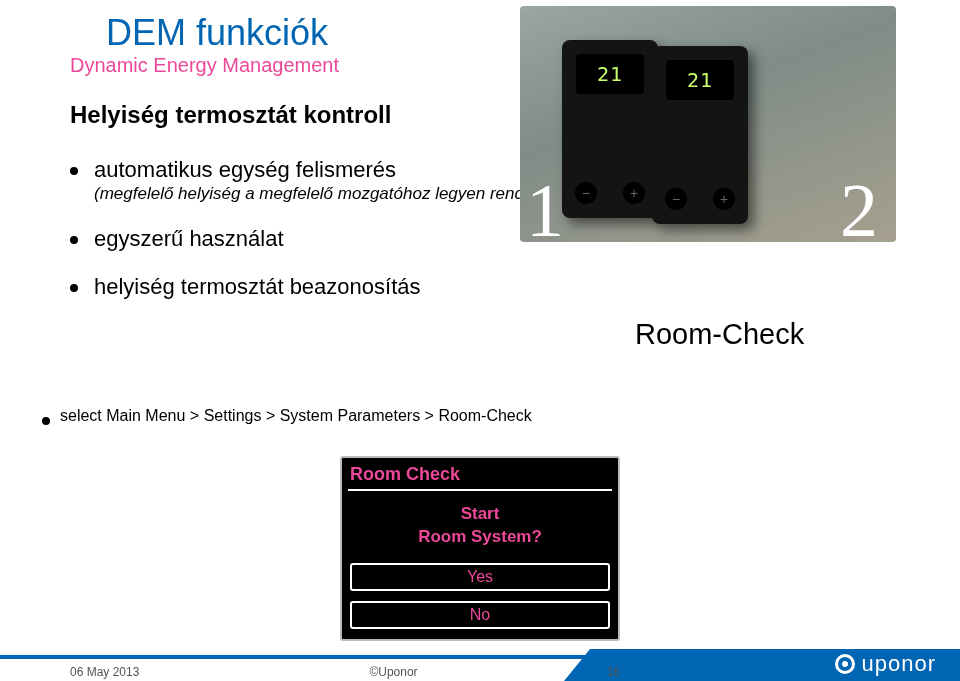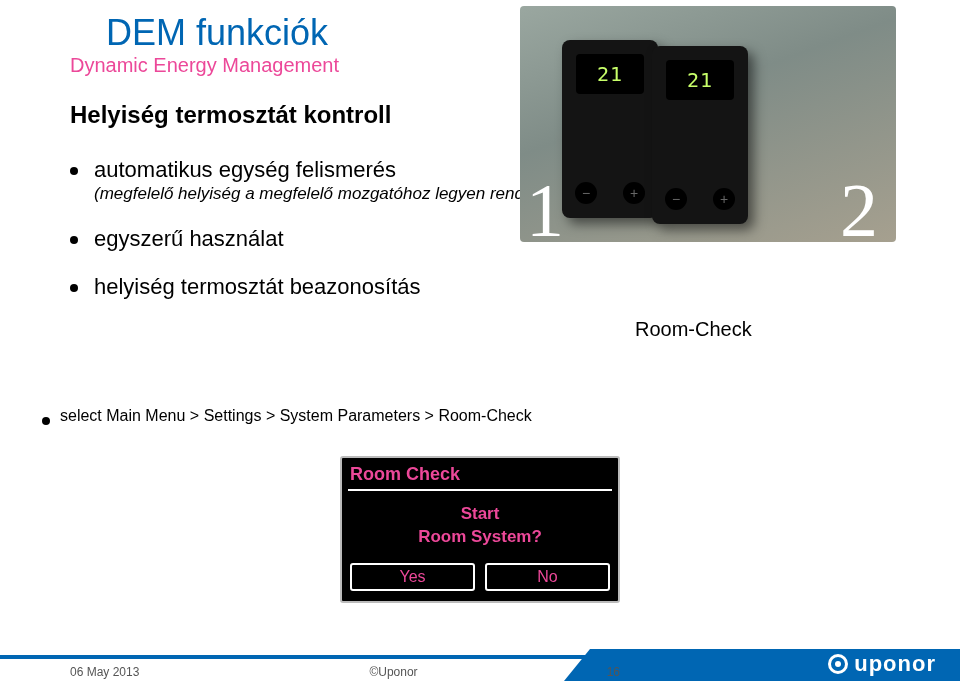--- a/index.html
+++ b/index.html
@@ -6,55 +6,55 @@
   html, body { width: 960px; height: 681px; font-family: Verdana, Arial, sans-serif; background: #fff; position: relative; overflow: hidden; }
   .slide { width: 960px; height: 681px; position: relative; padding: 14px 70px 0 70px; }
   .title { color: #0066b3; font-size: 36px; font-weight: 400; line-height: 1.05; margin-left: 36px; }
   .subtitle { color: #ec4899; font-size: 20px; font-weight: 400; margin-top: 2px; }
   .section { margin-top: 24px; font-size: 24px; font-weight: bold; color: #000; }
   ul.outer { list-style: none; margin-top: 28px; }
   ul.outer > li { position: relative; padding-left: 24px; margin-bottom: 22px; font-size: 22px; color: #000; }
   ul.outer > li::before { content: ""; position: absolute; left: 0; top: 10px; width: 8px; height: 8px; background: #000; border-radius: 50%; }
   .desc { font-size: 17px; font-style: italic; color: #000; line-height: 1.25; display: block; }
   ul.outer > li .main { font-size: 22px; }
-  .room-check-label { position: absolute; left: 635px; top: 318px; font-size: 20px; color: #000; }
+  .room-check-label { position: absolute; left: 635px; top: 318px; font-size: 29px; color: #000; }
   .menu-path { position: absolute; left: 60px; top: 407px; font-size: 16px; }
   .menu-path::before { content: ""; position: absolute; left: -18px; top: 10px; width: 8px; height: 8px; background: #000; border-radius: 50%; }
 
   
   .illus { position: absolute; right: 64px; top: 6px; width: 376px; height: 236px; border-radius: 4px; background: linear-gradient(160deg,#9aa7a0 0%, #7f8c87 40%, #a6a08f 100%); overflow: hidden; }
   .devpair { position: absolute; left: 42px; top: 34px; display: flex; gap: 0; }
   .dev { width: 96px; height: 178px; background: #141414; border-radius: 8px; box-shadow: 6px 6px 12px rgba(0,0,0,.5); position: relative; }
   .dev + .dev { position: relative; left: -6px; top: 6px; }
   .dev .screen { position: absolute; top: 14px; left: 14px; right: 14px; height: 40px; background: #000; border-radius: 4px; color: #c8ff6a; font-family: monospace; font-size: 20px; display: flex; align-items: center; justify-content: center; letter-spacing: 1px; }
   .dev .btnrow { position: absolute; bottom: 14px; left: 0; right: 0; display: flex; justify-content: space-around; }
   .dev .btnrow .rb { width: 22px; height: 22px; background: #000; border-radius: 50%; color: #666; font-size: 14px; display: flex; align-items: center; justify-content: center; }
   .tag { position: absolute; font-size: 76px; font-weight: 400; color: #fff; font-family: "Segoe Script","Comic Sans MS",cursive; line-height: 1; }
   .tag1 { left: 6px; bottom: -6px; }
   .tag2 { right: 18px; bottom: -6px; }
 
   
   .dialog { position: absolute; left: 340px; top: 456px; width: 280px; background: #000; border: 2px solid #bbb; border-radius: 3px; color: #ec4899; font-family: Arial, sans-serif; }
   .dialog .titlebar { font-weight: bold; font-size: 18px; padding: 6px 8px 4px; }
   .dialog .sep { height: 2px; background: #fff; margin: 0 6px 6px; }
   .dialog .body { text-align: center; font-size: 17px; line-height: 1.35; padding: 6px 8px 14px; font-weight: bold; }
-  .dialog .btns { display: flex; gap: 10px; padding: 0 8px 10px; }
+  .dialog .btns { display: flex; gap: 10px; padding: 0 8px 10px; flex-direction: column; }
   .dialog .btn { flex: 1; border: 2px solid #fff; border-radius: 3px; text-align: center; padding: 3px 0; font-size: 16px; }
 
   
   .footer { position: absolute; left: 0; bottom: 0; width: 100%; height: 44px; }
   .footer .band1 { position: absolute; left: 0; bottom: 22px; width: 610px; height: 4px; background: #0066b3; }
   .footer .band1::after { content:""; position:absolute; right:-18px; top:-6px; width:0; height:0; border-left:18px solid #0066b3; border-top:8px solid transparent; border-bottom:8px solid transparent; }
   .footer .band2 { position: absolute; right: 0; bottom: 0; height: 32px; width: 370px; background: #0066b3; }
   .footer .band2::before { content:""; position:absolute; left:-26px; top:0; width:0; height:0; border-right:26px solid #0066b3; border-top:32px solid transparent; }
   .footer .meta { position: absolute; left: 70px; bottom: 2px; font-size: 12px; color: #555; width: 560px; display: flex; }
   .footer .meta span:nth-child(1){ flex:0 0 auto; }
   .footer .meta span:nth-child(2){ margin-left: 230px; }
   .footer .meta span:nth-child(3){ margin-left: auto; margin-right: 10px; }
-  .footer .logo { position: absolute; right: 24px; bottom: 4px; color: #fff; font-weight: bold; font-size: 22px; letter-spacing: 1px; display: flex; align-items: center; gap: 6px; font-family: Arial, sans-serif; }
+  .footer .logo { position: absolute; right: 24px; bottom: 4px; color: #fff; font-weight: normal; font-size: 22px; letter-spacing: 1px; display: flex; align-items: center; gap: 6px; font-family: Arial, sans-serif; }
   .footer .logo .dot { width: 20px; height: 20px; border: 3px solid #fff; border-radius: 50%; position: relative; }
   .footer .logo .dot::after { content:""; position:absolute; left:4px; top:4px; width:6px; height:6px; border-radius:50%; background:#fff; }
 </style>
 </head>
 <body>
 
 <div class="slide">
 
   <div class="title">DEM funkciók</div>
   <div class="subtitle">Dynamic Energy Management</div>

